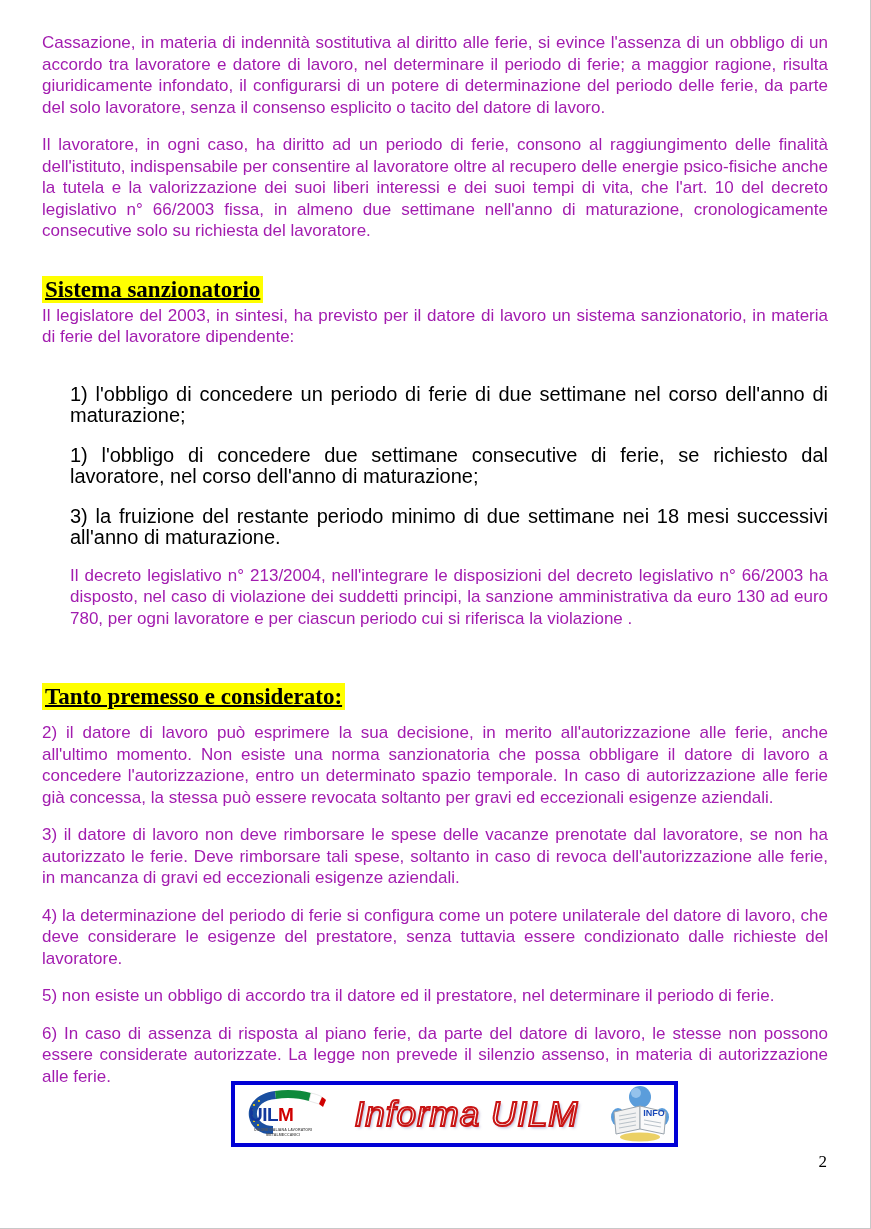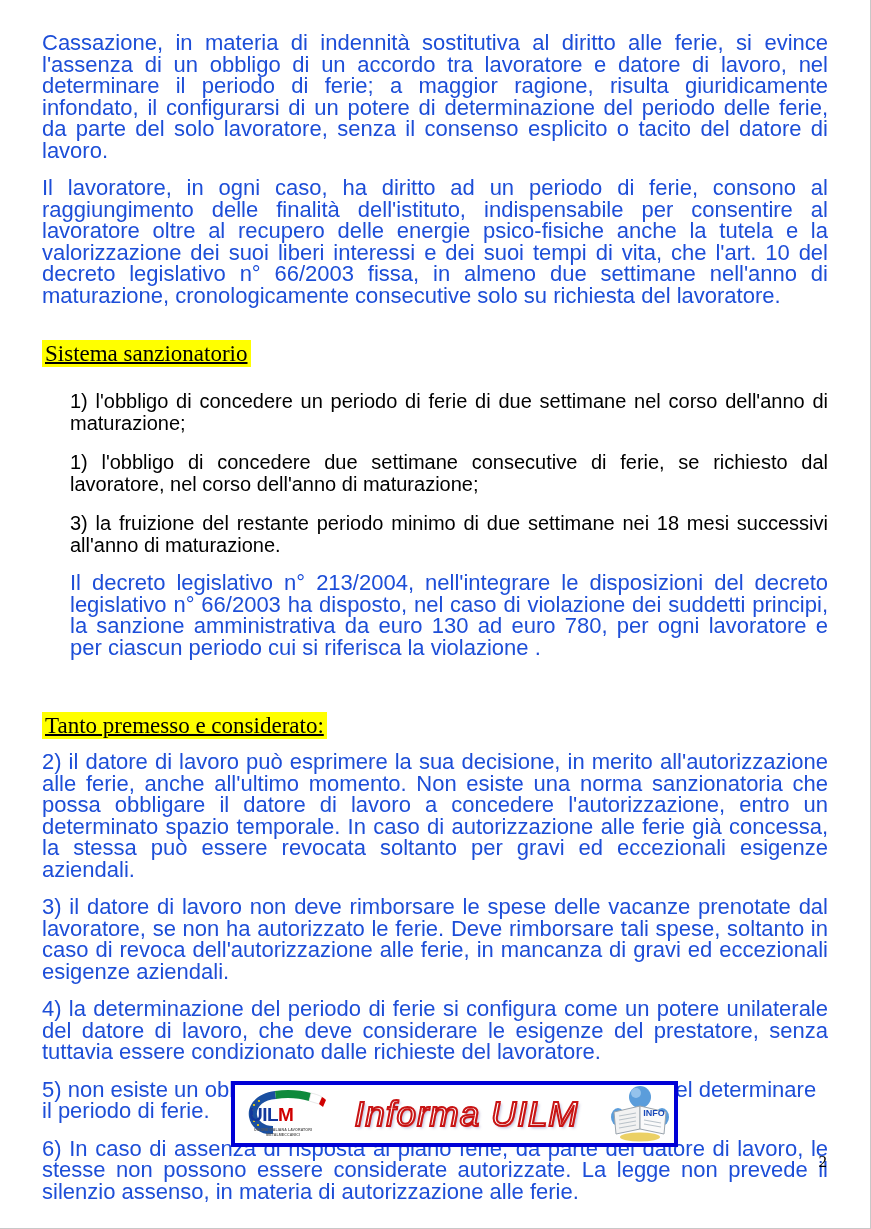--- a/index.html
+++ b/index.html
@@ -20,23 +20,23 @@
   }
   .content {
     position: absolute;
     left: 42px;
     top: 32px;
     width: 786px;
   }
   p.body-text {
     margin: 0 0 16px 0;
     font-family: "Liberation Sans", sans-serif;
-    font-size: 22px;
+    font-size: 17px;
     line-height: 21.5px;
-    color: #1d4ed8;
+    color: #a21caf;
     text-align: justify;
     text-justify: inter-word;
   }
   p.body-text.tight {
     margin-bottom: 14px;
   }
   p.no-justify {
     text-align: left;
   }
   .list-item {
@@ -52,21 +52,21 @@
     margin-bottom: 16px;
   }
   .para-indent {
     padding-left: 28px;
   }
   h2.section-heading {
     margin: 8px 0 2px 0;
     padding: 0;
     font-family: "Liberation Serif", serif;
     font-size: 23px;
-    font-weight: normal;
+    font-weight: bold;
     line-height: 26px;
     color: #000000;
     display: block;
   }
   h2.section-heading .hl {
     background: #ffff00;
     text-decoration: underline;
     text-decoration-thickness: 2px;
     padding: 1px 3px 0 3px;
     display: inline-block;
@@ -161,20 +161,21 @@
   <div class="content">
 
     <p class="body-text">Cassazione, in materia di indennità sostitutiva al diritto alle ferie, si evince l'assenza di un obbligo di un accordo tra lavoratore e datore di lavoro, nel determinare il periodo di ferie; a maggior ragione, risulta giuridicamente infondato, il configurarsi di un potere di determinazione del periodo delle ferie, da parte del solo lavoratore, senza il consenso esplicito o tacito del datore di lavoro.</p>
 
     <p class="body-text">Il lavoratore, in ogni caso, ha diritto ad un periodo di ferie, consono al raggiungimento delle finalità dell'istituto, indispensabile per consentire al lavoratore oltre al recupero delle energie psico-fisiche anche la tutela e la valorizzazione dei suoi liberi interessi e dei suoi tempi di vita, che l'art. 10 del decreto legislativo n° 66/2003 fissa, in almeno due settimane nell'anno di maturazione, cronologicamente consecutive solo su richiesta del lavoratore.</p>
 
     <div class="spacer-sm"></div>
 
     <h2 class="section-heading"><span class="hl">Sistema sanzionatorio</span></h2>
 
+    <p class="body-text tight">Il legislatore del 2003, in sintesi, ha previsto per il datore di lavoro un sistema sanzionatorio, in materia di ferie del lavoratore dipendente:</p>
 
     <div class="spacer-md"></div>
 
     <p class="list-item">1)  l'obbligo di concedere un periodo di ferie di due settimane nel corso dell'anno di maturazione;</p>
     <p class="list-item">1) l'obbligo di concedere due settimane consecutive di ferie, se richiesto dal lavoratore, nel corso dell'anno di maturazione;</p>
     <p class="list-item last">3) la fruizione del restante periodo minimo di due settimane nei 18 mesi successivi all'anno di maturazione.</p>
 
     <p class="body-text para-indent">Il decreto legislativo n° 213/2004, nell'integrare le disposizioni del decreto legislativo n° 66/2003 ha disposto, nel caso di violazione dei suddetti principi, la sanzione amministrativa da euro 130 ad euro 780, per ogni lavoratore e per ciascun periodo cui si riferisca la violazione .</p>
 
     <div class="spacer-lg"></div>

